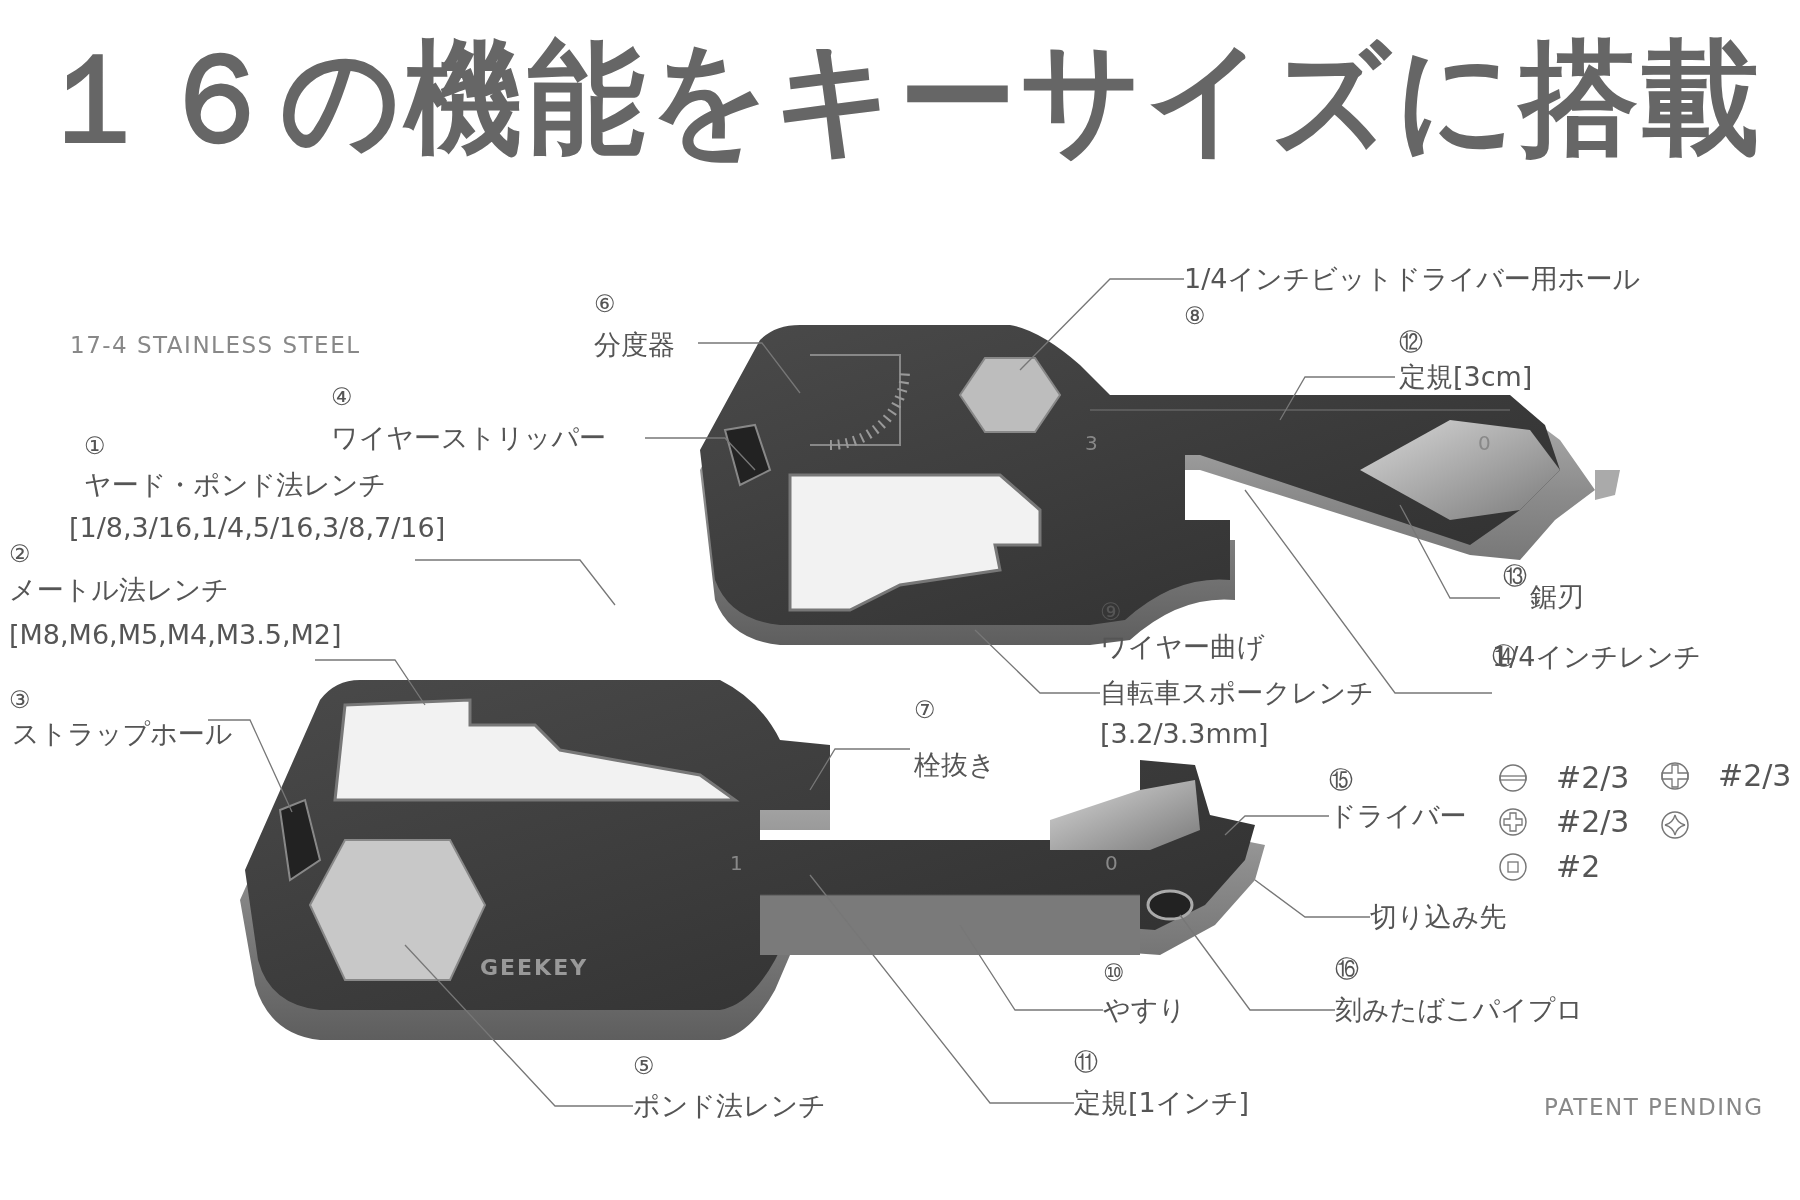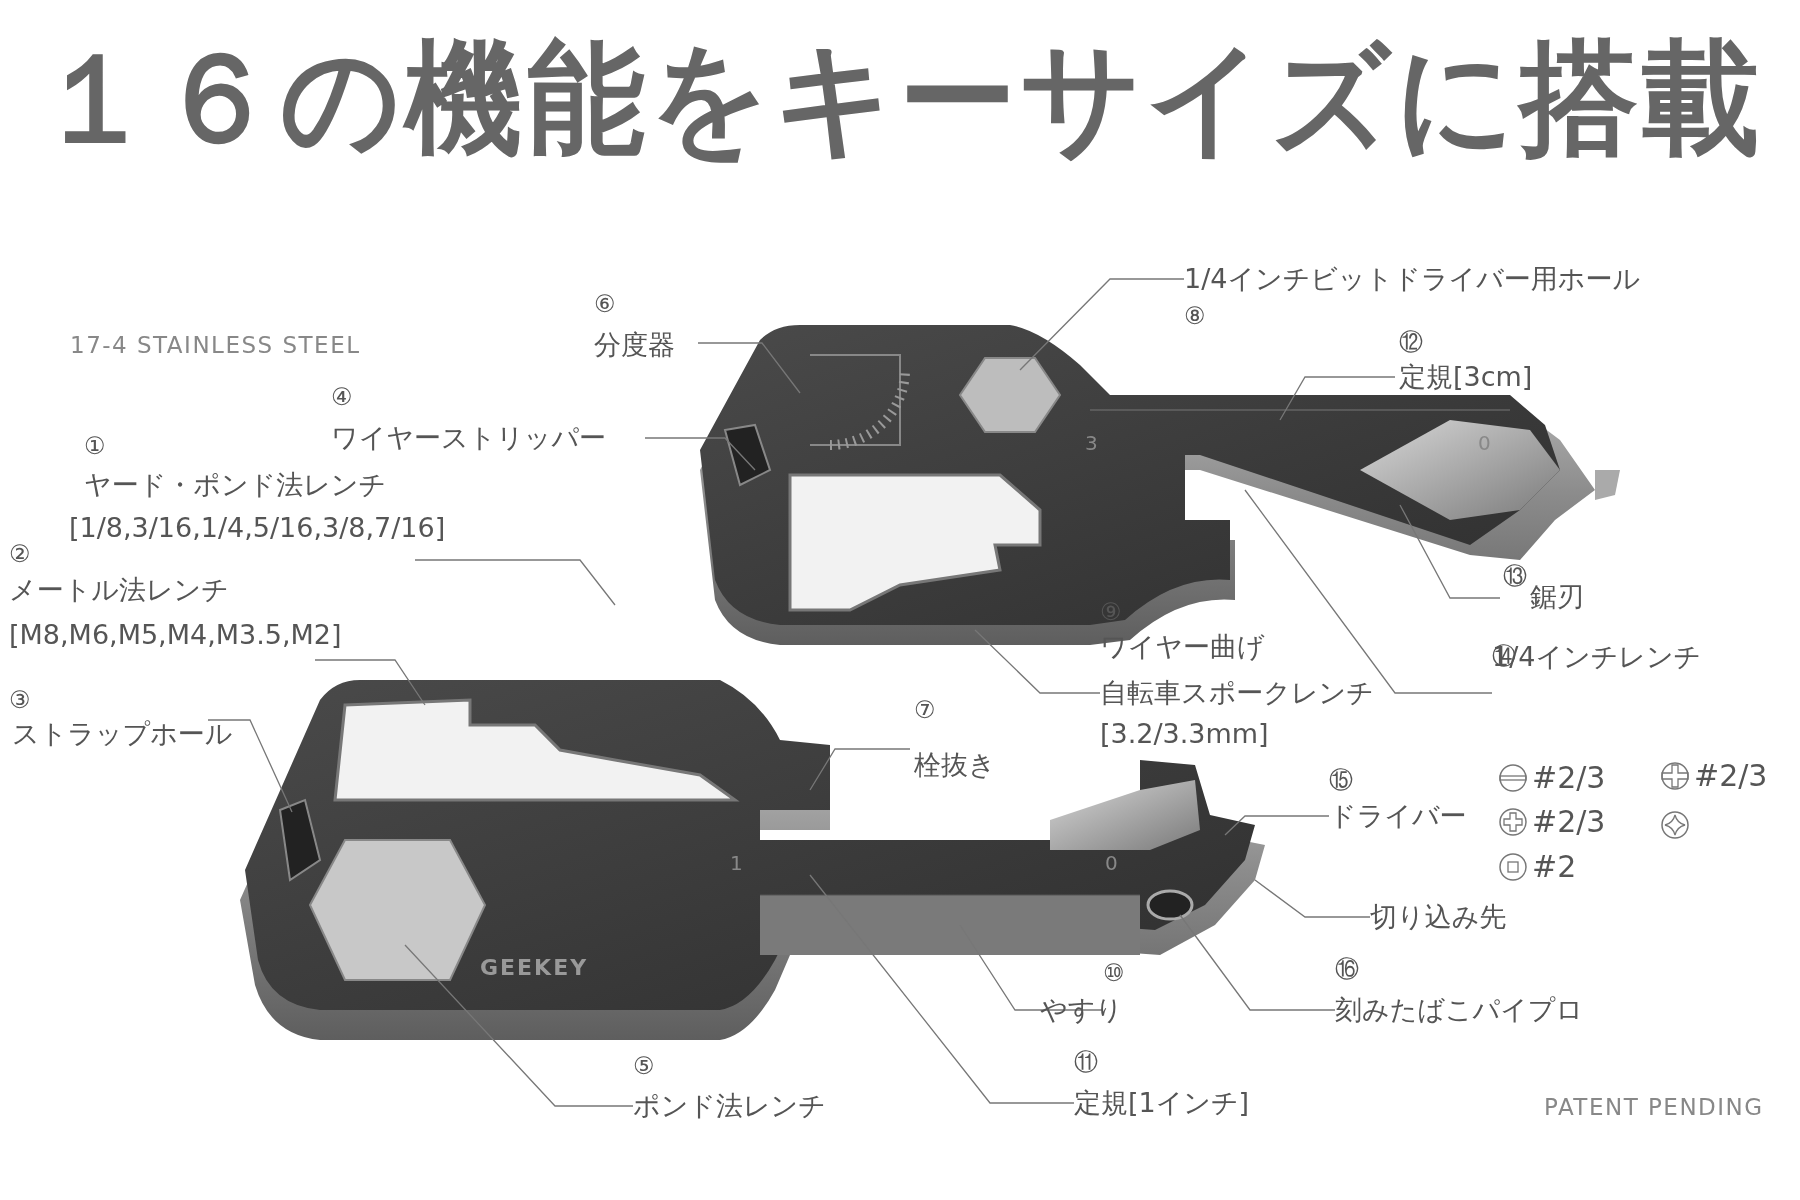--- a/index.html
+++ b/index.html
@@ -2,21 +2,21 @@
 <html><head>
 <meta charset="utf-8">
 <style>
   html,body{margin:0;padding:0;background:#ffffff;}
   body{width:1800px;height:1200px;position:relative;overflow:hidden;font-family:"DejaVu Sans","Liberation Sans",sans-serif;color:#555;}
   .title{position:absolute;left:0;top:28px;width:1800px;text-align:center;font-family:"DejaVu Serif","Liberation Serif",serif;font-weight:bold;font-size:118px;letter-spacing:4px;color:#666;line-height:140px;transform:scaleY(1.05);}
   .lbl{position:absolute;font-size:27px;color:#555;white-space:nowrap;line-height:34px;}
   .num{position:absolute;font-size:24px;color:#555;line-height:28px;}
   .small{position:absolute;font-size:23px;letter-spacing:1.5px;color:#888;white-space:nowrap;}
   svg.lines{position:absolute;left:0;top:0;}
-  .screw{position:absolute;display:flex;align-items:center;gap:4px;font-size:30px;color:#555;}
+  .screw{position:absolute;display:flex;align-items:center;gap:28px;font-size:30px;color:#555;}
   .screw svg{width:30px;height:30px;}
   .art{position:absolute;left:0;top:0;}
 </style>
 </head>
 <body>
 
 <div class="title">１６の機能をキーサイズに搭載</div>
 
 <div class="small" style="left:70px;top:332px;">17-4 STAINLESS STEEL</div>
 <div class="small" style="left:1544px;top:1094px;">PATENT PENDING</div>
@@ -116,21 +116,21 @@
 
 <div class="lbl" style="left:1184px;top:262px;">1/4インチビットドライバー用ホール</div>
 <div class="num" style="left:1184px;top:302px;">⑧</div>
 
 <div class="num" style="left:1100px;top:598px;">⑨</div>
 <div class="lbl" style="left:1100px;top:630px;">ワイヤー曲げ</div>
 <div class="lbl" style="left:1100px;top:676px;">自転車スポークレンチ</div>
 <div class="lbl" style="left:1100px;top:717px;">[3.2/3.3mm]</div>
 
 <div class="num" style="left:1103px;top:959px;">⑩</div>
-<div class="lbl" style="left:1040px;top:993px;">やすり</div>
+<div class="lbl" style="left:1103px;top:993px;">やすり</div>
 
 <div class="num" style="left:1074px;top:1048px;">⑪</div>
 <div class="lbl" style="left:1074px;top:1086px;">定規[1インチ]</div>
 
 <div class="num" style="left:1399px;top:328px;">⑫</div>
 <div class="lbl" style="left:1399px;top:360px;">定規[3cm]</div>
 
 <div class="num" style="left:1503px;top:562px;">⑬</div>
 <div class="lbl" style="left:1530px;top:580px;">鋸刃</div>
 

